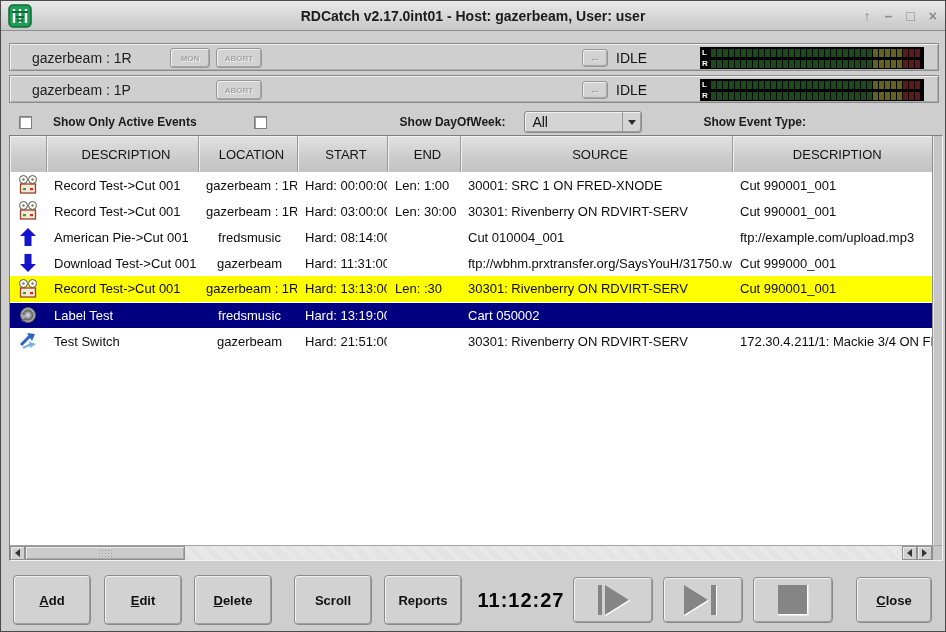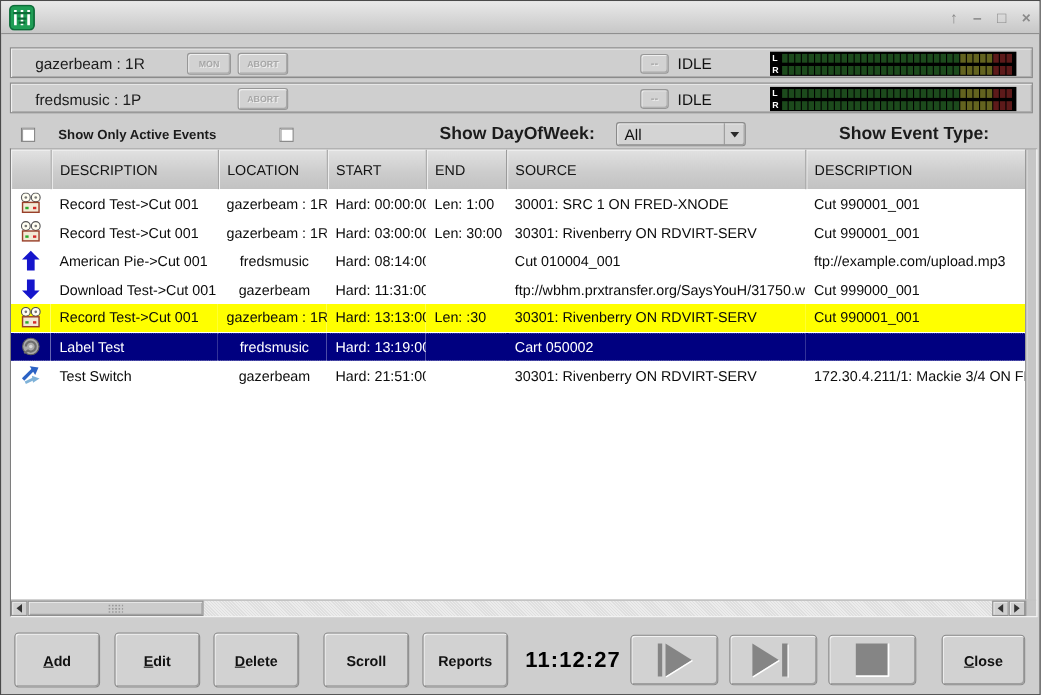--- a/index.html
+++ b/index.html
@@ -31,35 +31,35 @@
     display:flex;flex-direction:column;justify-content:space-between;padding:1px 2px;}
   .mrow{display:flex;align-items:center;height:9px;}
   .mlabel{color:#fff;font-size:8px;font-weight:bold;width:9px;line-height:9px;}
   .mseg{width:5px;height:8px;margin-right:1px;}
 
   
   .filterbar{position:absolute;left:8px;top:108px;width:930px;height:26px;display:flex;align-items:center;gap:13px;}
   .checkbox{width:13px;height:13px;background:#fff;border:1px solid #7f7f7f;
     box-shadow:inset 1px 1px 0 #9e9e9e;margin-right:8px;}
   .cblabel{font-size:12px;font-weight:bold;color:#1b1b1b;}
-  .combolabel{font-size:16px;font-weight:bold;color:#1b1b1b;}
+  .combolabel{font-size:12px;font-weight:bold;color:#1b1b1b;}
   .combo{height:22px;background:#d4d4d4;border:1px solid #8a8a8a;border-radius:3px;
     box-shadow:inset 1px 1px 0 #f2f2f2, inset -1px -1px 0 #9f9f9f;
     display:flex;align-items:center;position:relative;}
   .combo .cval{flex:1;font-size:14px;color:#111;padding-left:7px;}
   .combo .cbtn{width:19px;height:100%;border-left:1px solid #9a9a9a;display:flex;align-items:center;justify-content:center;}
   .combo .carrow{width:0;height:0;border-left:4px solid transparent;border-right:4px solid transparent;border-top:5px solid #2b2b2b;}
 
   
   .tablewrap{position:absolute;left:8px;top:134px;width:934px;height:426px;
     border:1px solid #7e7e7e;border-right-color:#f2f2f2;border-bottom-color:#f2f2f2;background:#fff;}
   .tbody-area{position:absolute;left:0;top:0;right:10px;bottom:15px;overflow:hidden;background:#fff;}
   table.ev{border-collapse:collapse;table-layout:fixed;width:924px;}
   table.ev th{height:36px;background:linear-gradient(#e2e2e2,#cdcdcd 55%,#c2c2c2);
-    font-size:13px;font-weight:normal;color:#141414;text-align:left;padding:0 0 0 8px;
+    font-size:13px;font-weight:normal;color:#141414;text-align:center;padding:0 0 0 8px;
     border-right:1px solid #9b9b9b;box-shadow:inset 1px 1px 0 #f1f1f1;white-space:nowrap;overflow:hidden;}
   table.ev td{height:26px;font-size:13px;color:#0c0c0c;padding:0 4px 0 8px;white-space:nowrap;overflow:hidden;vertical-align:middle;}
   td.c-loc{text-align:center;}
   tr.hl-yellow td{background:#ffff00;}
   tr.hl-selected td{background:#000080;color:#ffffff;border-top:1px dotted #fff;border-bottom:1px dotted #fff;}
   .rowicon{display:inline-block;width:20px;height:20px;vertical-align:middle;}
 
   .vscroll{position:absolute;right:0;top:0;bottom:15px;width:10px;background:#c6c6c6;
     border-left:1px solid #8d8d8d;box-shadow:inset 1px 0 0 #e8e8e8;}
   .hscroll{position:absolute;left:0;right:0;bottom:0;height:15px;display:flex;
@@ -95,20 +95,21 @@
 <div class="window">
 
   <div class="titlebar">
     <span class="logo">
       <svg width="24" height="24" viewBox="0 0 24 24">
         <rect x="1" y="1" width="22" height="22" rx="4" fill="#1f9d55" stroke="#0c6b38" stroke-width="1.5"></rect>
         <path d="M6 5 L6 19 M12 5 L12 19 M18 5 L18 19" stroke="#ffffff" stroke-width="2.4" fill="none"></path>
         <path d="M4 8 L20 8 M8 13 L16 13 M9 16.5 L15 16.5" stroke="#0c6b38" stroke-width="2" fill="none"></path>
       </svg>
     </span>
+    <span class="title">RDCatch v2.17.0int01 - Host: gazerbeam, User: user</span>
     <span class="winctl">
       <span>↑</span>
       <span>–</span>
       <span>□</span>
       <span>×</span>
     </span>
   </div>
 
   <div class="deck" style="top:42px;">
     <span class="dname">gazerbeam : 1R</span>
@@ -190,21 +191,21 @@
           <span class="mseg" style="background: rgb(99, 99, 31);"></span>
           <span class="mseg" style="background: rgb(99, 99, 31);"></span>
           <span class="mseg" style="background: rgb(93, 26, 26);"></span>
           <span class="mseg" style="background: rgb(93, 26, 26);"></span>
           <span class="mseg" style="background: rgb(93, 26, 26);"></span>
         </span>
       </span>
   </div>
 
   <div class="deck" style="top:74px;">
-    <span class="dname">fredsmusic : 1P</span>
+    <span class="dname">gazerbeam : 1P</span>
     <span class="smallbtn abort">ABORT</span>
     <span class="smallbtn connector">--</span>
     <span class="status">IDLE</span>
     <span class="meter">
         <span class="mrow">
           <span class="mlabel">L</span>
           <span class="mseg" style="background: rgb(28, 74, 28);"></span>
           <span class="mseg" style="background: rgb(28, 74, 28);"></span>
           <span class="mseg" style="background: rgb(28, 74, 28);"></span>
           <span class="mseg" style="background: rgb(28, 74, 28);"></span>
@@ -285,21 +286,21 @@
     <span class="checkbox" style="margin-left:10px;"></span>
     <span class="cblabel">Show Only Active Events</span>
     <span class="checkbox" style="margin-left:44px;"></span>
     <span class="combolabel" style="margin-left:112px;">Show DayOfWeek:</span>
     <div class="combo" style="width:118px;margin-left:6px;">
       <span class="cval">All</span>
       <span class="cbtn">
           <span class="carrow"></span>
         </span>
     </div>
-    <span class="combolabel" style="margin-left:72px;">Show Event Type:</span>
+    <span class="combolabel" style="margin-left:48px;">Show Event Type:</span>
   </div>
 
   <div class="tablewrap">
     <div class="tbody-area">
       <table class="ev">
         <colgroup>
           <col style="width:36px">
             <col style="width:152px">
             <col style="width:99px">
           <col style="width:90px">

